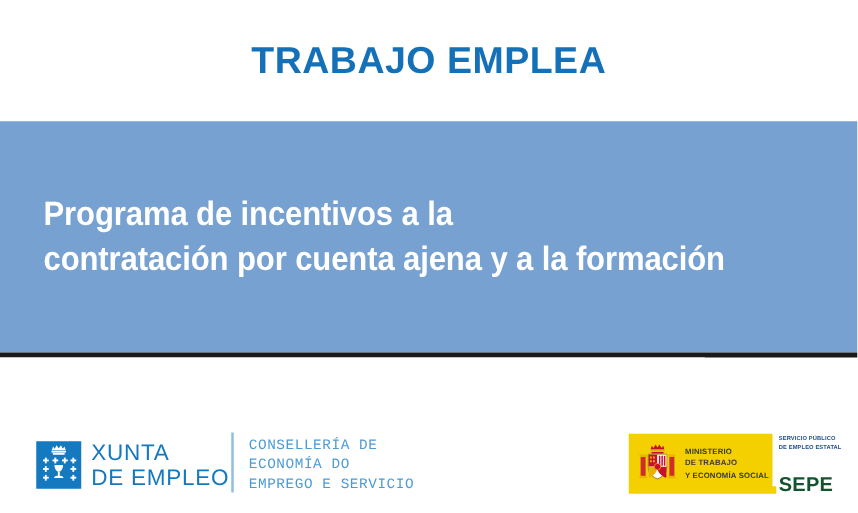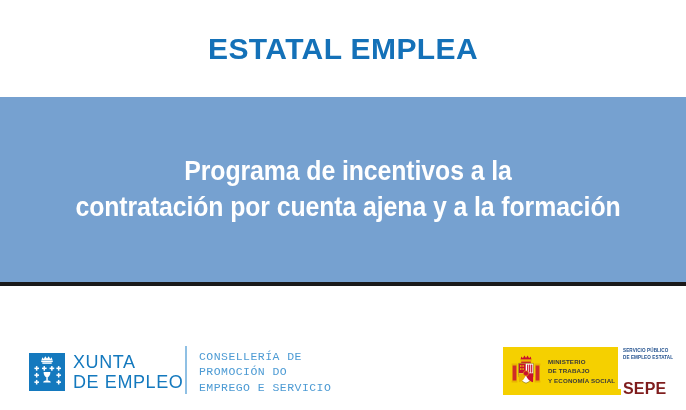--- a/index.html
+++ b/index.html
@@ -48,24 +48,22 @@
     width: 686px;
     height: 185px;
     background: #76A1D0;
     display: flex;
     align-items: center;
     justify-content: center;
     box-sizing: border-box;
   }
   .banner-inner {
     width: 100%;
-    text-align: center;
     padding: 0 8px;
     box-sizing: border-box;
-    margin-left: 10px;
   }
   .banner-line {
     font-family: "Liberation Sans Narrow", "Liberation Sans", sans-serif;
     font-weight: bold;
     color: #ffffff;
     font-size: 27px;
     line-height: 1.32;
     letter-spacing: -0.1px;
     white-space: nowrap;
     transform: scaleX(0.92);
@@ -199,33 +197,33 @@
   }
   .sepe-sub span { display: block; white-space: nowrap; }
   .sepe-rule {
     margin-top: 2px;
     width: 100%;
     height: 1px;
     background: #2B5FA8;
   }
   .sepe-word {
     margin-top: 17px;
-    color: #7f1d1d;
+    color: #14532d;
     font-family: "Liberation Sans", sans-serif;
     font-weight: bold;
     font-size: 16px;
     letter-spacing: 0.2px;
     line-height: 1;
   }
 </style>
 </head>
 <body>
 
 <div class="top-title-area">
-  <div class="brand-title">ESTATAL EMPLEA</div>
+  <div class="brand-title">TRABAJO EMPLEA</div>
 </div>
 
 <div class="banner">
   <div class="banner-inner">
     <div class="banner-line">Programa de incentivos a la</div>
     <div class="banner-line">contratación por cuenta ajena y a la formación</div>
   </div>
 </div>
 
 <div class="dark-rule"></div>
@@ -273,21 +271,21 @@
     <div class="xunta-wordmark">
       <span>XUNTA</span>
       <span>DE EMPLEO</span>
     </div>
   </div>
 
   <div class="logo-divider"></div>
 
   <div class="conselleria">
     <span>CONSELLERÍA DE</span>
-    <span>PROMOCIÓN DO</span>
+    <span>ECONOMÍA DO</span>
     <span>EMPREGO E SERVICIO</span>
   </div>
 
   <div class="ministerio">
     <div class="escudo">
       <svg width="32" height="40" viewBox="0 0 32 40" aria-hidden="true">
 
         <path d="M2.5 14 h4 v16 h-4 z" fill="#C8102E" opacity="0.85"></path>
         <path d="M25.5 14 h4 v16 h-4 z" fill="#C8102E" opacity="0.85"></path>
         <path d="M1.6 12.6 h5.8 v2 h-5.8 z M1.6 29.6 h5.8 v2 h-5.8 z" fill="#E8B400"></path>

